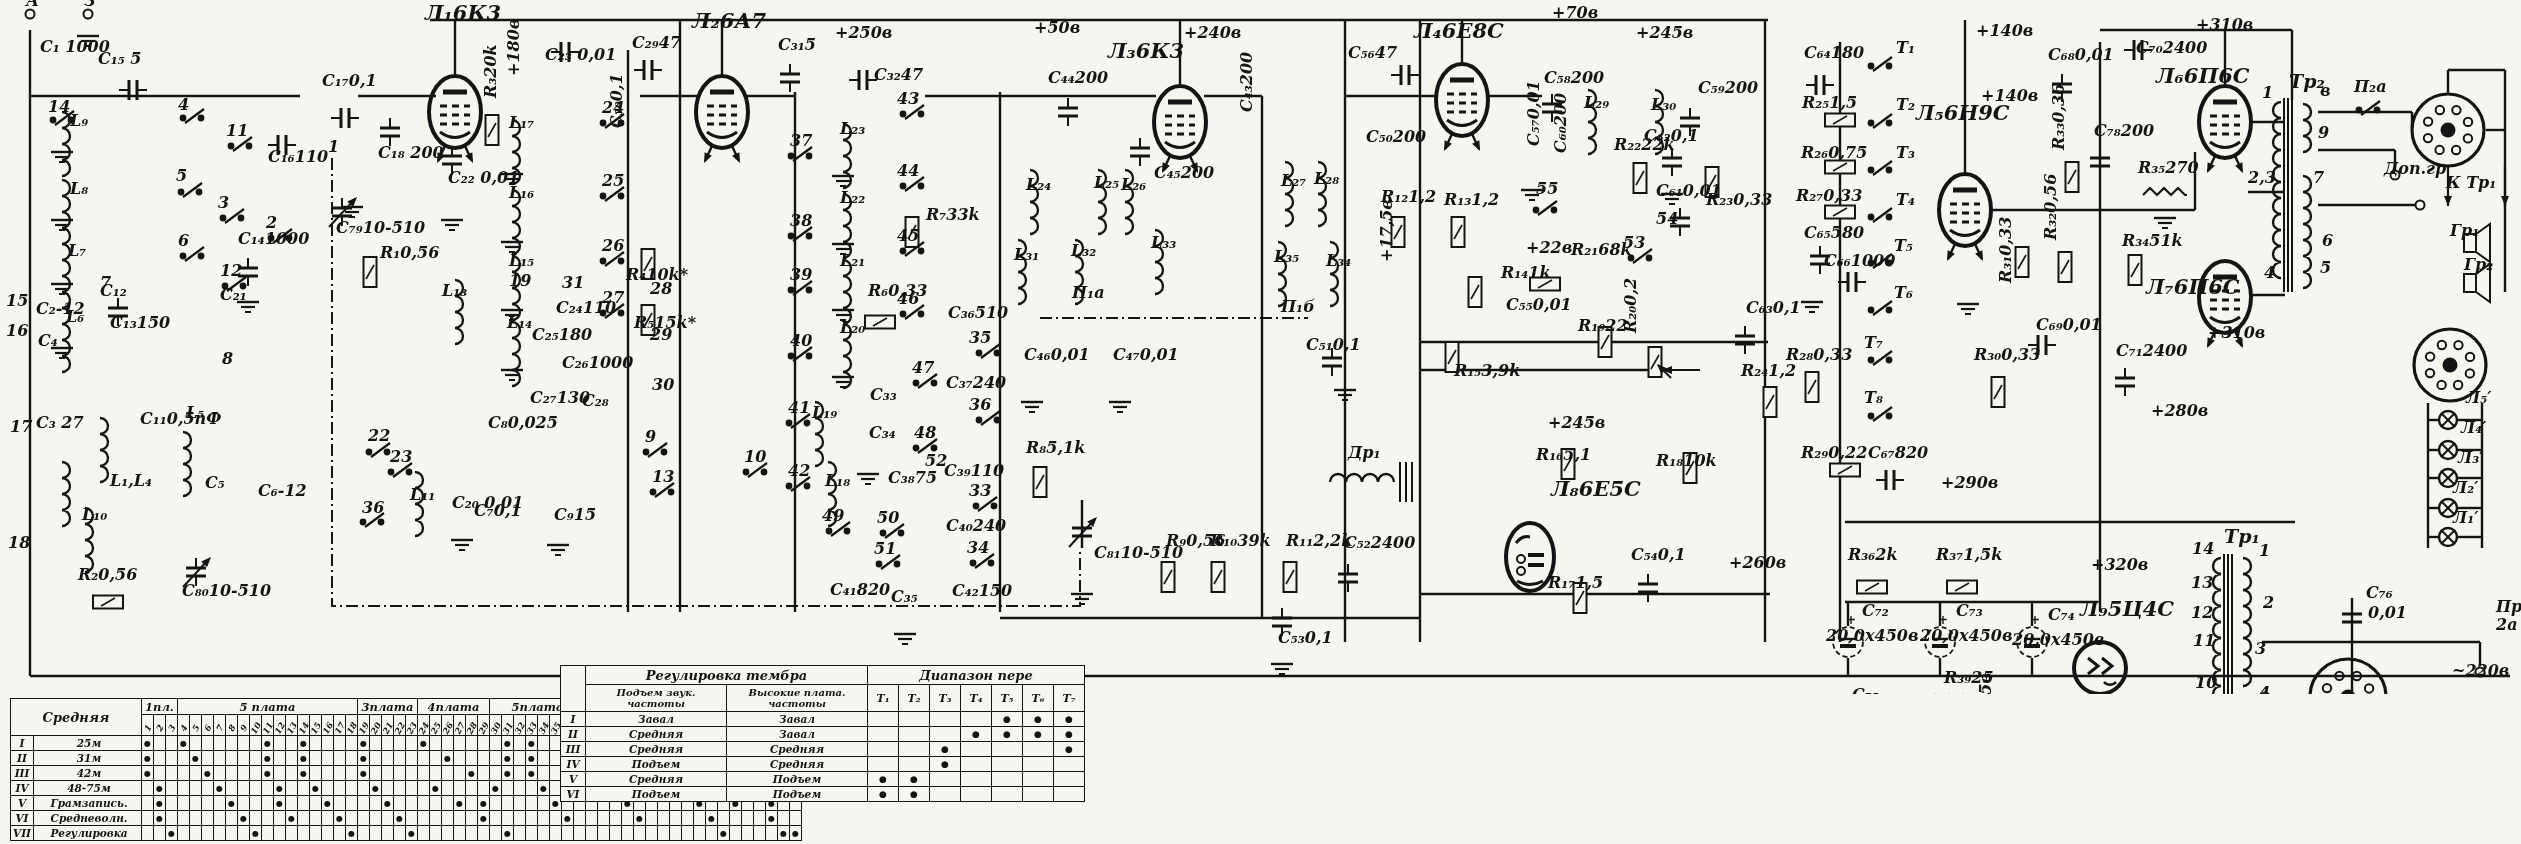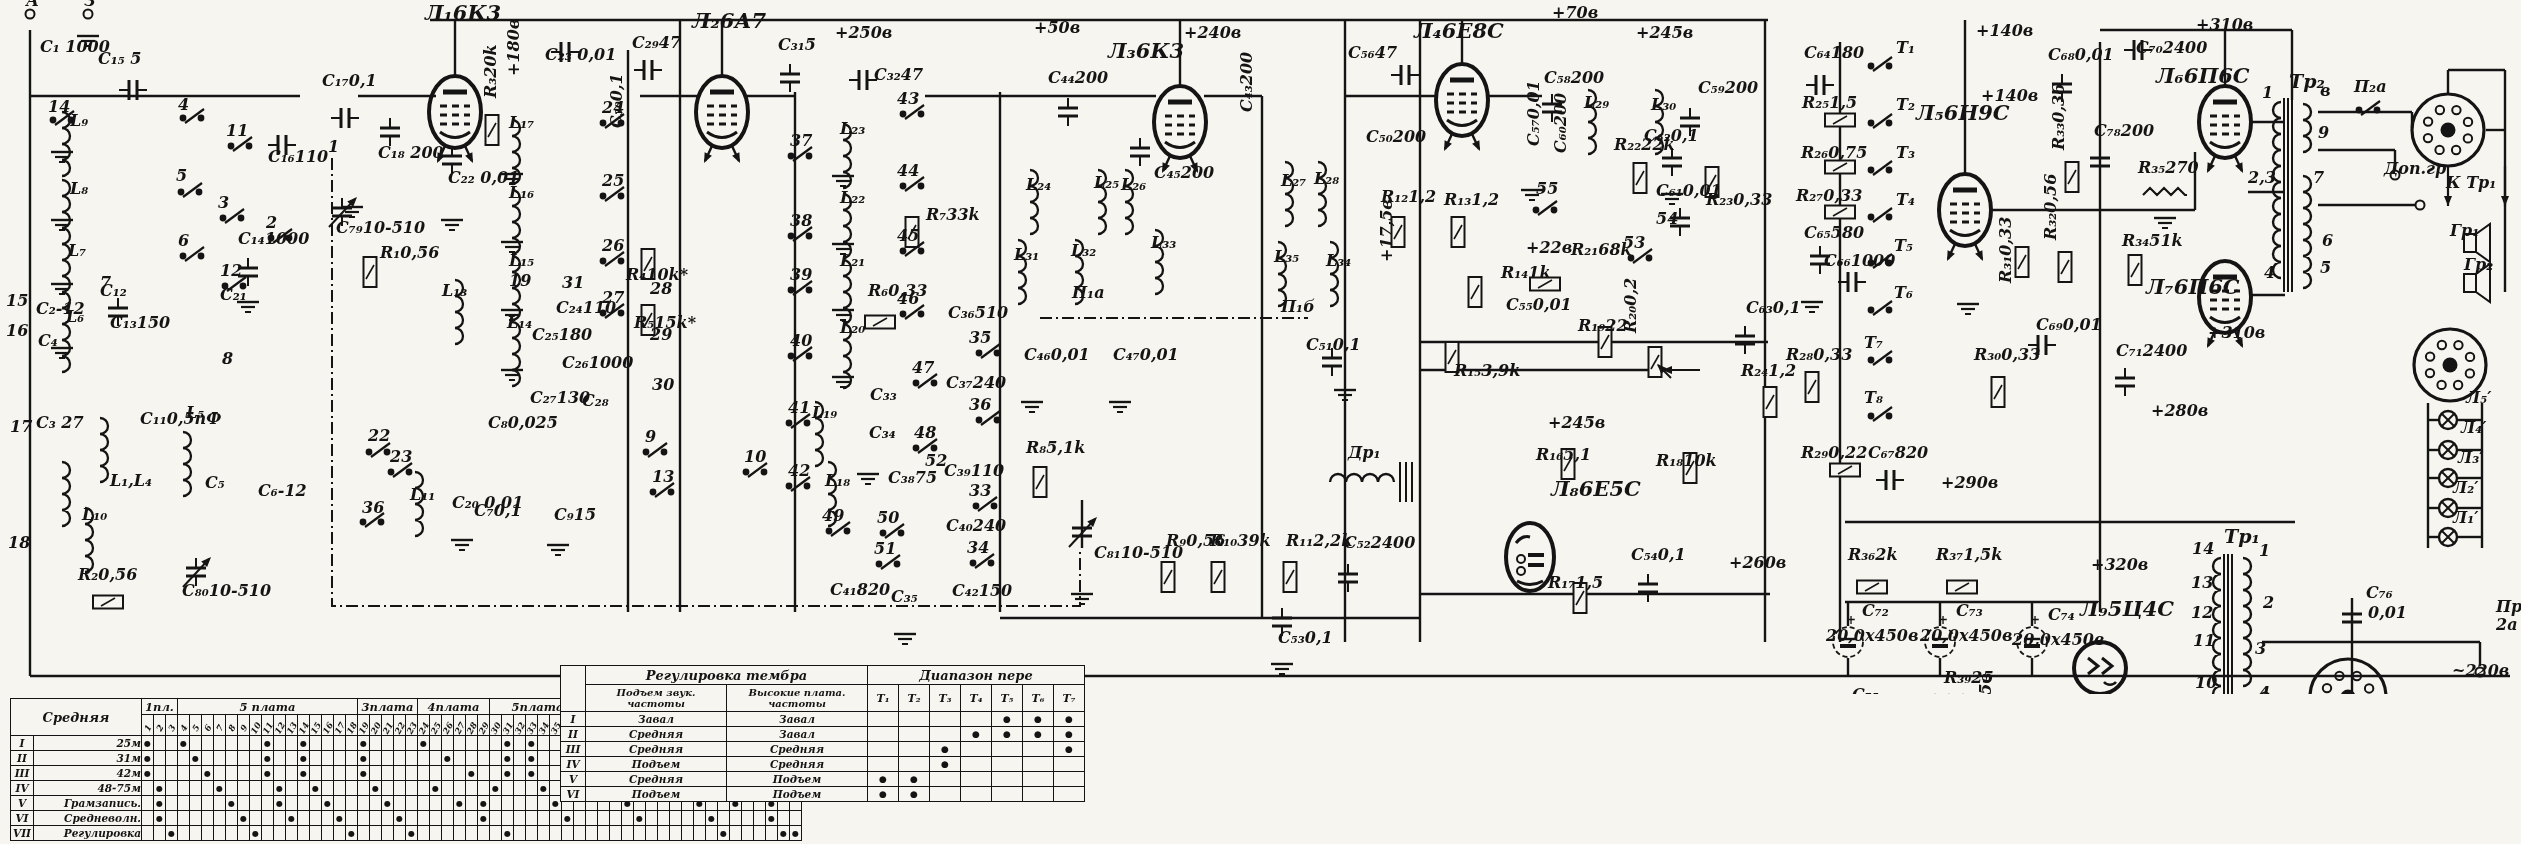--- a/index.html
+++ b/index.html
@@ -9,21 +9,21 @@
   #schem text{font-family:"DejaVu Serif",serif;font-style:italic;font-weight:600;fill:#141414;}
   .dtable{position:absolute;border-collapse:collapse;background:#f6f5ef;}
   .dtable th,.dtable td{border:1.6px solid #141414;padding:0;font-family:"DejaVu Serif",serif;
       font-style:italic;font-weight:700;color:#141414;text-align:center;vertical-align:middle;}
   #band-table{left:10px;top:698px;}
   #band-table th.group{font-size:11.5px;height:15px;}
   #band-table th.corner{font-size:13px;}
   #band-table th.num{width:11px;max-width:11px;height:20px;overflow:visible;}
   #band-table th.num span{display:inline-block;transform:rotate(-60deg);font-size:8.5px;}
   #band-table td,#band-table th.rn{height:14px;font-size:10.5px;}
-  #band-table th.bname{font-size:10.5px;text-align:right;padding-left:3px;width:104px;}
+  #band-table th.bname{font-size:10.5px;text-align:center;padding-left:3px;width:104px;}
   #band-table th.rn{width:22px;}
   #band-table td.dot{font-size:8px;line-height:8px;}
   #tone-table{left:560px;top:665px;}
   #tone-table th.title{font-size:13px;height:18px;}
   #tone-table th.sub{font-size:10px;height:26px;width:140px;}
   #tone-table th.tcol{width:30px;font-size:11px;}
   #tone-table td,#tone-table th.rn{height:14px;font-size:10.5px;}
   #tone-table th.rn{width:24px;}
   #tone-table td.dot{font-size:9px;}
 </style>

